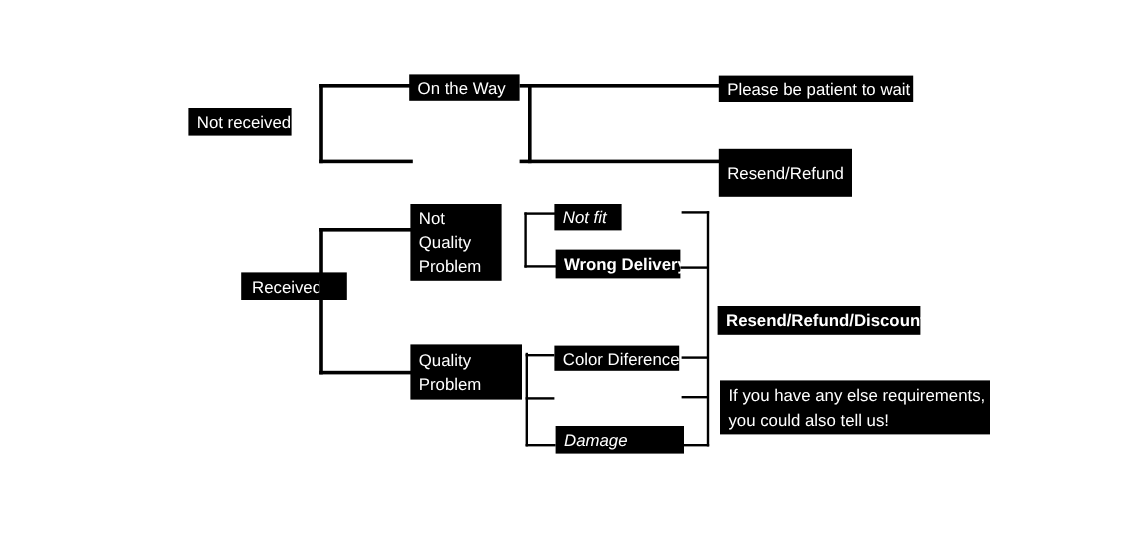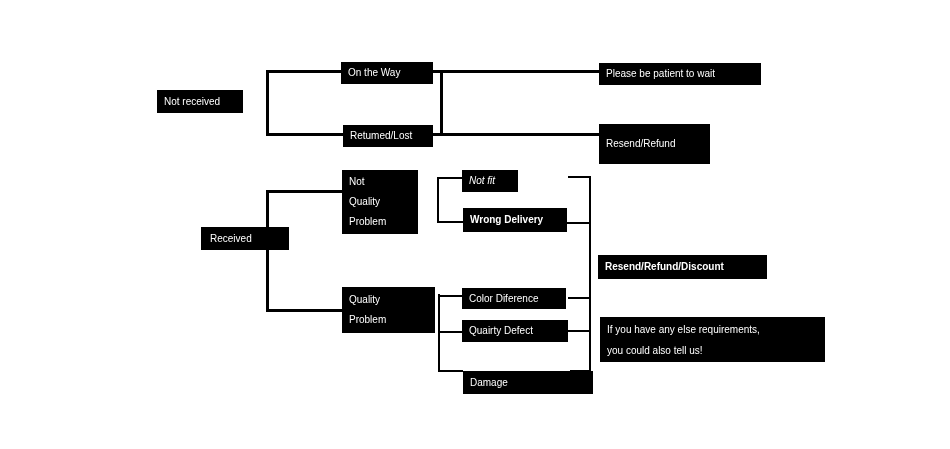--- a/index.html
+++ b/index.html
@@ -7,21 +7,21 @@
     position:relative;
     width:950px;height:449px;
     background:var(--bg,#ffffff);
     font-family:"Liberation Sans","DejaVu Sans",sans-serif;
     overflow:hidden;
   }
   .node{
     position:absolute;
     background:var(--box-bg,#000000);
     color:var(--box-fg,#ffffff);
-    font-size:10px;
+    font-size:14px;
     line-height:20px;
     display:flex;
     align-items:center;
     padding:0 4px 0 7px;
     box-sizing:border-box;
     white-space:pre;
   }
   .ln{position:absolute;background:var(--line,#000000);}
 
   
@@ -30,21 +30,21 @@
   .p-returned-lost       {left:343px;top:125px;width:90px; height:22px;}
   .p-please-wait         {left:599px;top:63px; width:162px;height:22px;}
   .p-resend-refund       {left:599px;top:124px;width:111px;height:40px;}
   .p-received            {left:157px;top:227px;width:88px; height:23px;padding-left:9px;margin-left:44px;}
   .p-not-quality-problem {left:342px;top:170px;width:76px; height:64px;}
   .p-quality-problem     {left:342px;top:287px;width:93px; height:46px;}
   .p-not-fit             {left:462px;top:170px;width:56px; height:22px;font-style:italic;}
   .p-wrong-delivery      {left:463px;top:208px;width:104px;height:24px;font-weight:bold;}
   .p-color-difference    {left:462px;top:288px;width:104px;height:21px;}
   .p-quality-defect      {left:462px;top:320px;width:106px;height:22px;}
-  .p-damage              {left:463px;top:371px;width:130px;height:23px;}
+  .p-damage              {left:463px;top:355px;width:107px;height:23px;font-style:italic;}
   .p-resend-refund-discount{left:598px;top:255px;width:169px;height:24px;font-weight:bold;}
   .p-else-requirements   {left:600px;top:317px;width:225px;height:45px;line-height:21px;}
 
   
   .l-a-v {left:266px;top:70px; width:3px;  height:66px;}
   .l-a-h1{left:266px;top:70px; width:76px; height:3px;}
   .l-a-h2{left:266px;top:133px;width:78px; height:3px;}
 
   .l-b-v {left:440px;top:70px; width:3px;  height:66px;}
   .l-b-h1{left:433px;top:70px; width:167px;height:3px;}
@@ -70,34 +70,32 @@
   .l-f-h2{left:438px;top:331px;width:24px; height:2px;}
   .l-f-h3{left:438px;top:370px;width:25px; height:2px;}
 </style>
 </head>
 <body>
 
 <div class="canvas">
 
   <div class="node p-not-received">Not received</div>
   <div class="node p-on-the-way">On the Way</div>
-  <div class="node p-returned-lost">Retumed/Lost</div>
   <div class="node p-please-wait">Please be patient to wait</div>
   <div class="node p-resend-refund">Resend/Refund</div>
 
   <div class="node p-received">Received</div>
   <div class="node p-not-quality-problem">Not
 Quality
 Problem</div>
   <div class="node p-quality-problem">Quality
 Problem</div>
   <div class="node p-not-fit">Not fit</div>
   <div class="node p-wrong-delivery">Wrong Delivery</div>
   <div class="node p-color-difference">Color Diference</div>
-  <div class="node p-quality-defect">Quairty Defect</div>
   <div class="node p-damage">Damage</div>
   <div class="node p-resend-refund-discount">Resend/Refund/Discount</div>
   <div class="node p-else-requirements">If you have any else requirements,
 you could also tell us!</div>
 
   <div class="ln l-a-v"></div>
   <div class="ln l-a-h1"></div>
   <div class="ln l-a-h2"></div>
 
   <div class="ln l-b-v"></div>

